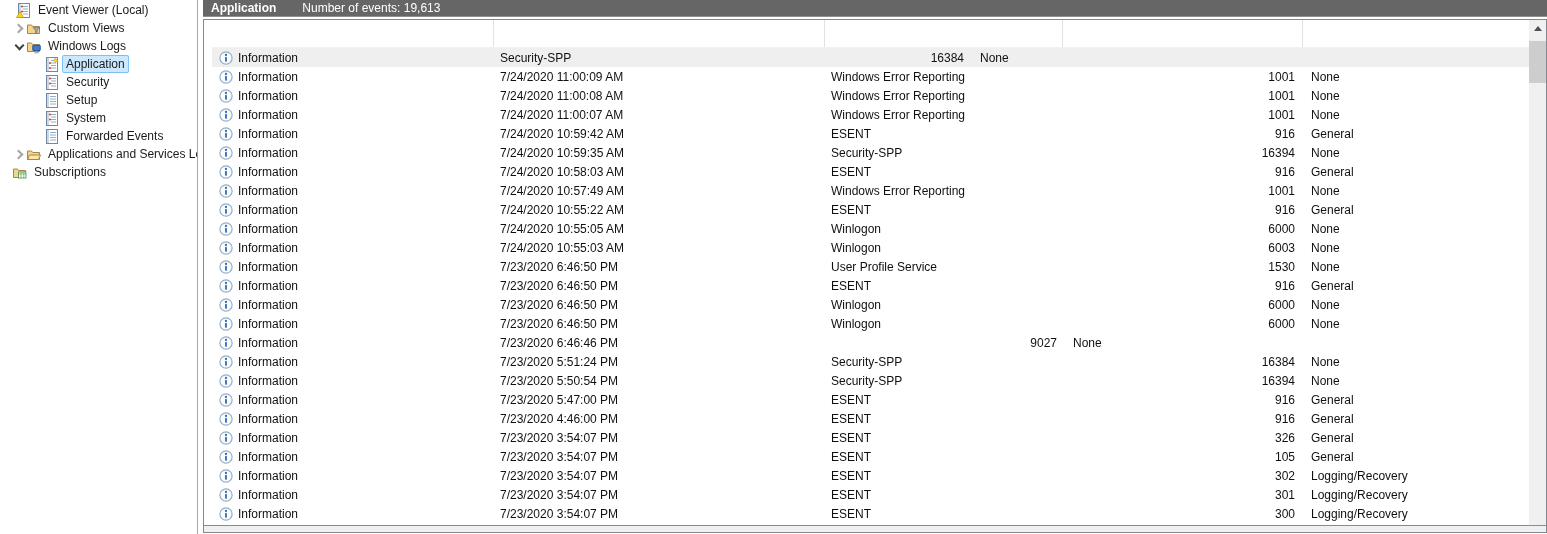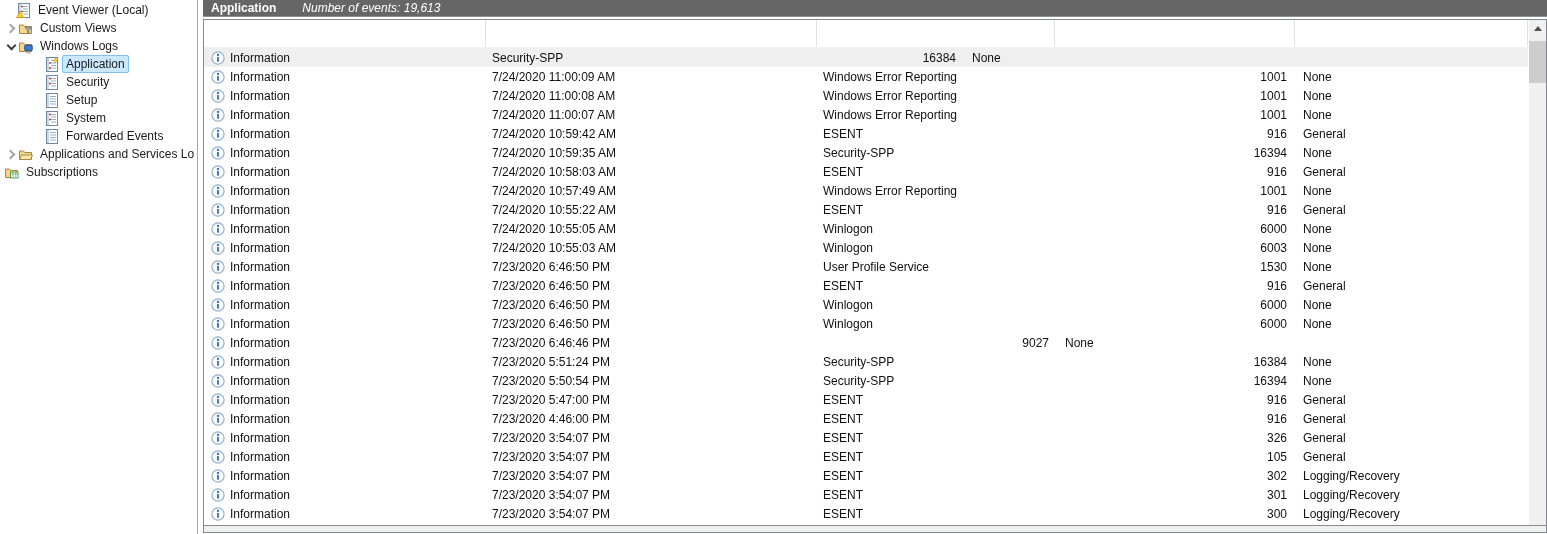--- a/index.html
+++ b/index.html
@@ -16,21 +16,21 @@
   .sidebar {
     width: 198px; height: 534px; background: #fff;
     border-right: 1px solid #a7a7a7;
     overflow: hidden; flex: none; padding-top: 1px;
   }
   .tree-item {
     height: 18px; display: flex; align-items: center;
     white-space: nowrap; cursor: default;
   }
   .tree-item.level-0 { padding-left: 16px; }
-  .tree-item.level-1 { padding-left: 4px; }
+  .tree-item.level-1 { padding-left: 12px; }
   .tree-item.level-2 { padding-left: 44px; }
   .chev { width: 14px; height: 14px; flex: none; position: relative; }
   .chev::before {
     content: ''; position: absolute; width: 5px; height: 5px;
   }
   .chev-collapsed .chev::before {
     left: 3px; top: 4px;
     border-top: 2px solid #a6a6a6; border-right: 2px solid #a6a6a6;
     transform: rotate(45deg);
   }
@@ -48,28 +48,28 @@
   }
 
   
   .main { flex: 1; margin-left: 5px; display: flex; flex-direction: column; }
   .topbar {
     height: 17px; background: #666666; color: #ffffff;
     display: flex; align-items: center; padding-left: 8px;
     border-bottom: 1px solid #8f8f8f;
   }
   .topbar .title { font-weight: bold; }
-  .topbar .subtitle { margin-left: 26px; font-style: italic; }
+  .topbar .subtitle { margin-left: 26px; }
   .topbar-gap { height: 2px; background: #fff; }
 
   
   .listview {
     position: relative; height: 514px;
     border: 1px solid #828790; background: #fff;
-    display: flex; flex-direction: column; overflow: hidden;
+    display: flex; flex-direction: column; overflow: hidden; padding-left: 8px;
   }
   .hrow { height: 27px; display: flex; flex: none; background: #fff; }
   .hcell {
     display: flex; align-items: center;
     border-right: 1px solid #e2e2e2; color: #000;
     padding-left: 6px; overflow: hidden; white-space: nowrap;
   }
   .hcell:nth-child(1) { width: 282px; padding-left: 12px; }
   .hcell:nth-child(2) { width: 331px; }
   .hcell:nth-child(3) { width: 238px; }

